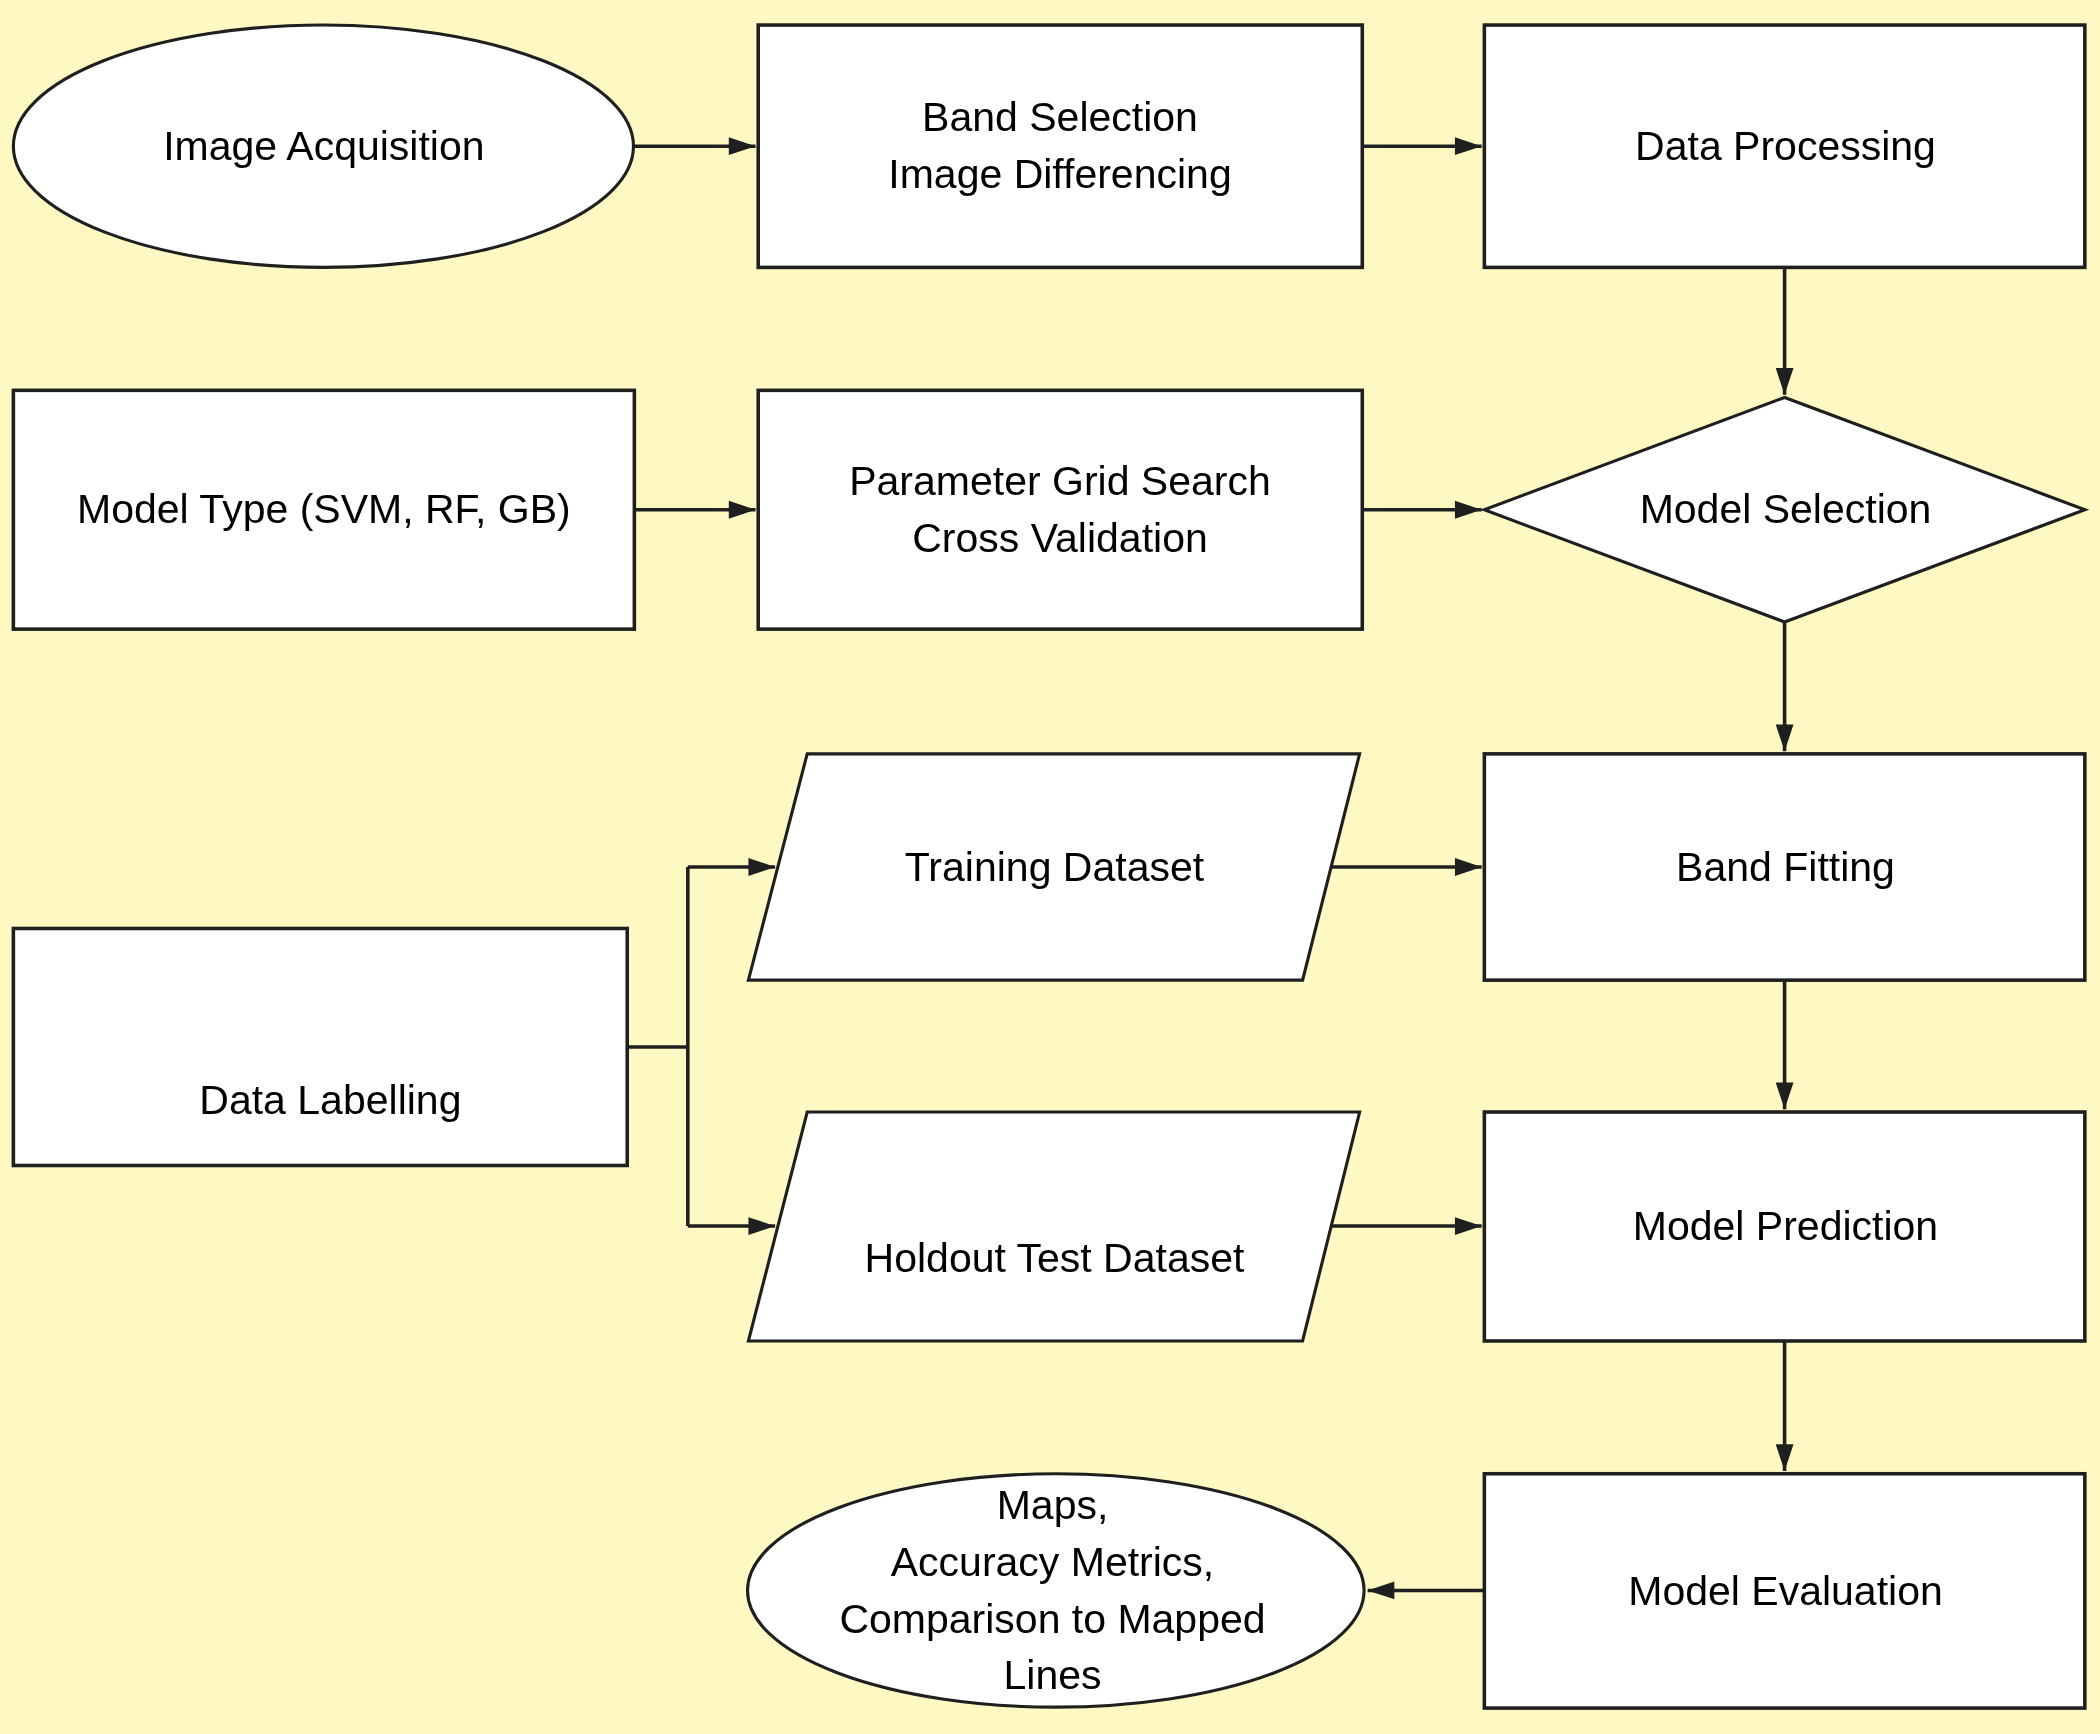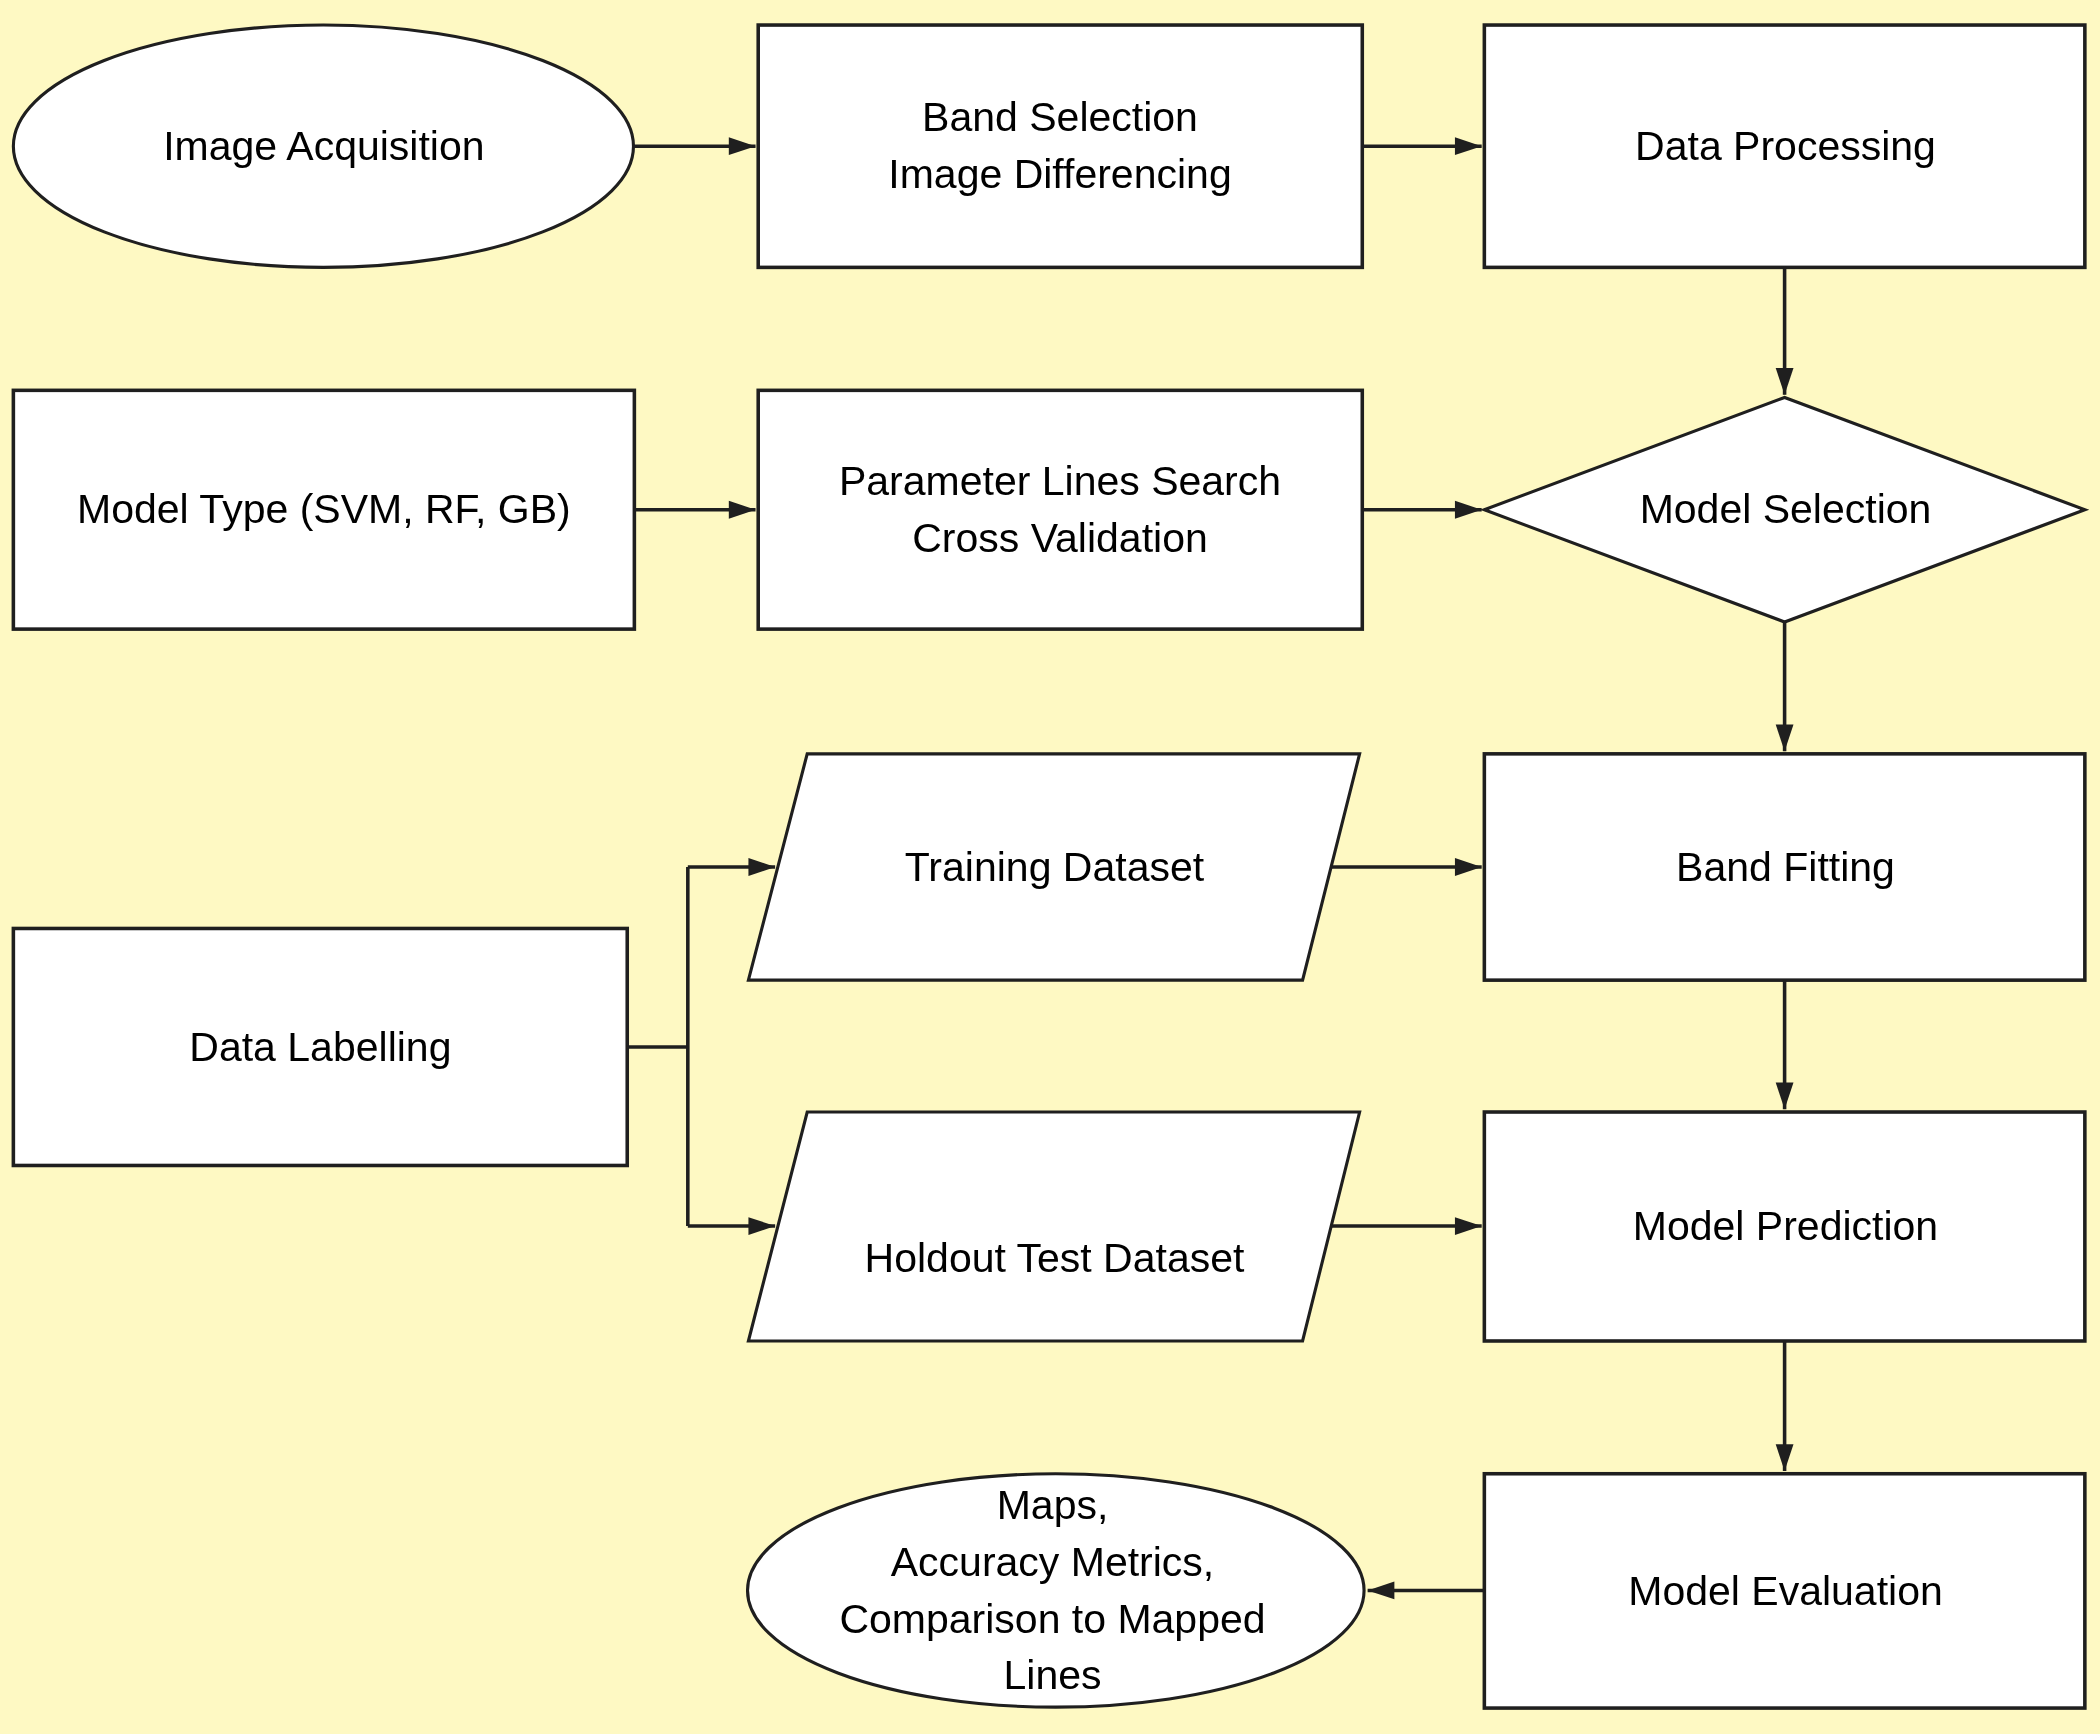--- a/index.html
+++ b/index.html
@@ -71,26 +71,26 @@
     <line x1="772" y1="973" x2="772" y2="1376" stroke="#1f1f1f" stroke-width="4"></line>
     <line x1="772" y1="973" x2="870" y2="973" stroke="#1f1f1f" stroke-width="4" marker-end="url(#arrow)"></line>
     <line x1="772" y1="1376" x2="870" y2="1376" stroke="#1f1f1f" stroke-width="4" marker-end="url(#arrow)"></line>
   </svg>
 
   <div class="node-label" style="left:13.4px;   top:25px;   width:621px; height:242px;">Image Acquisition</div>
   <div class="node-label" style="left:758px;  top:25px;   width:604px; height:242px;">Band Selection
 Image Differencing</div>
   <div class="node-label" style="left:1485px; top:25px;   width:601px; height:242px;">Data Processing</div>
   <div class="node-label" style="left:13.4px;   top:390px;  width:621px; height:239px;">Model Type (SVM, RF, GB)</div>
-  <div class="node-label" style="left:758px;  top:390px;  width:604px; height:239px;">Parameter Lines Search
+  <div class="node-label" style="left:758px;  top:390px;  width:604px; height:239px;">Parameter Grid Search
 Cross Validation</div>
   <div class="node-label" style="left:1485px; top:397px;  width:601px; height:225px;">Model Selection</div>
   <div class="node-label" style="left:749px;  top:754px;  width:611px; height:226px;">Training Dataset</div>
   <div class="node-label" style="left:1485px; top:754px;  width:601px; height:226px;">Band Fitting</div>
-  <div class="node-label" style="left:13.4px;   top:929px; width:614px; height:237px;">Data Labelling</div>
+  <div class="node-label" style="left:13.4px;   top:982px; width:614px; height:237px;padding-left:10px;">Data Labelling</div>
   <div class="node-label" style="left:749px;  top:1112px; width:611px; height:293px;">Holdout Test Dataset</div>
   <div class="node-label" style="left:1485px; top:1112px; width:601px; height:229px;">Model Prediction</div>
   <div class="node-label" style="left:1485px; top:1474px; width:601px; height:234px;">Model Evaluation</div>
   <div class="node-label" style="left:744px;  top:1470px; width:617px; height:241px;">Maps,
 Accuracy Metrics,
 Comparison to Mapped
 Lines</div>
 
 </div>
 

